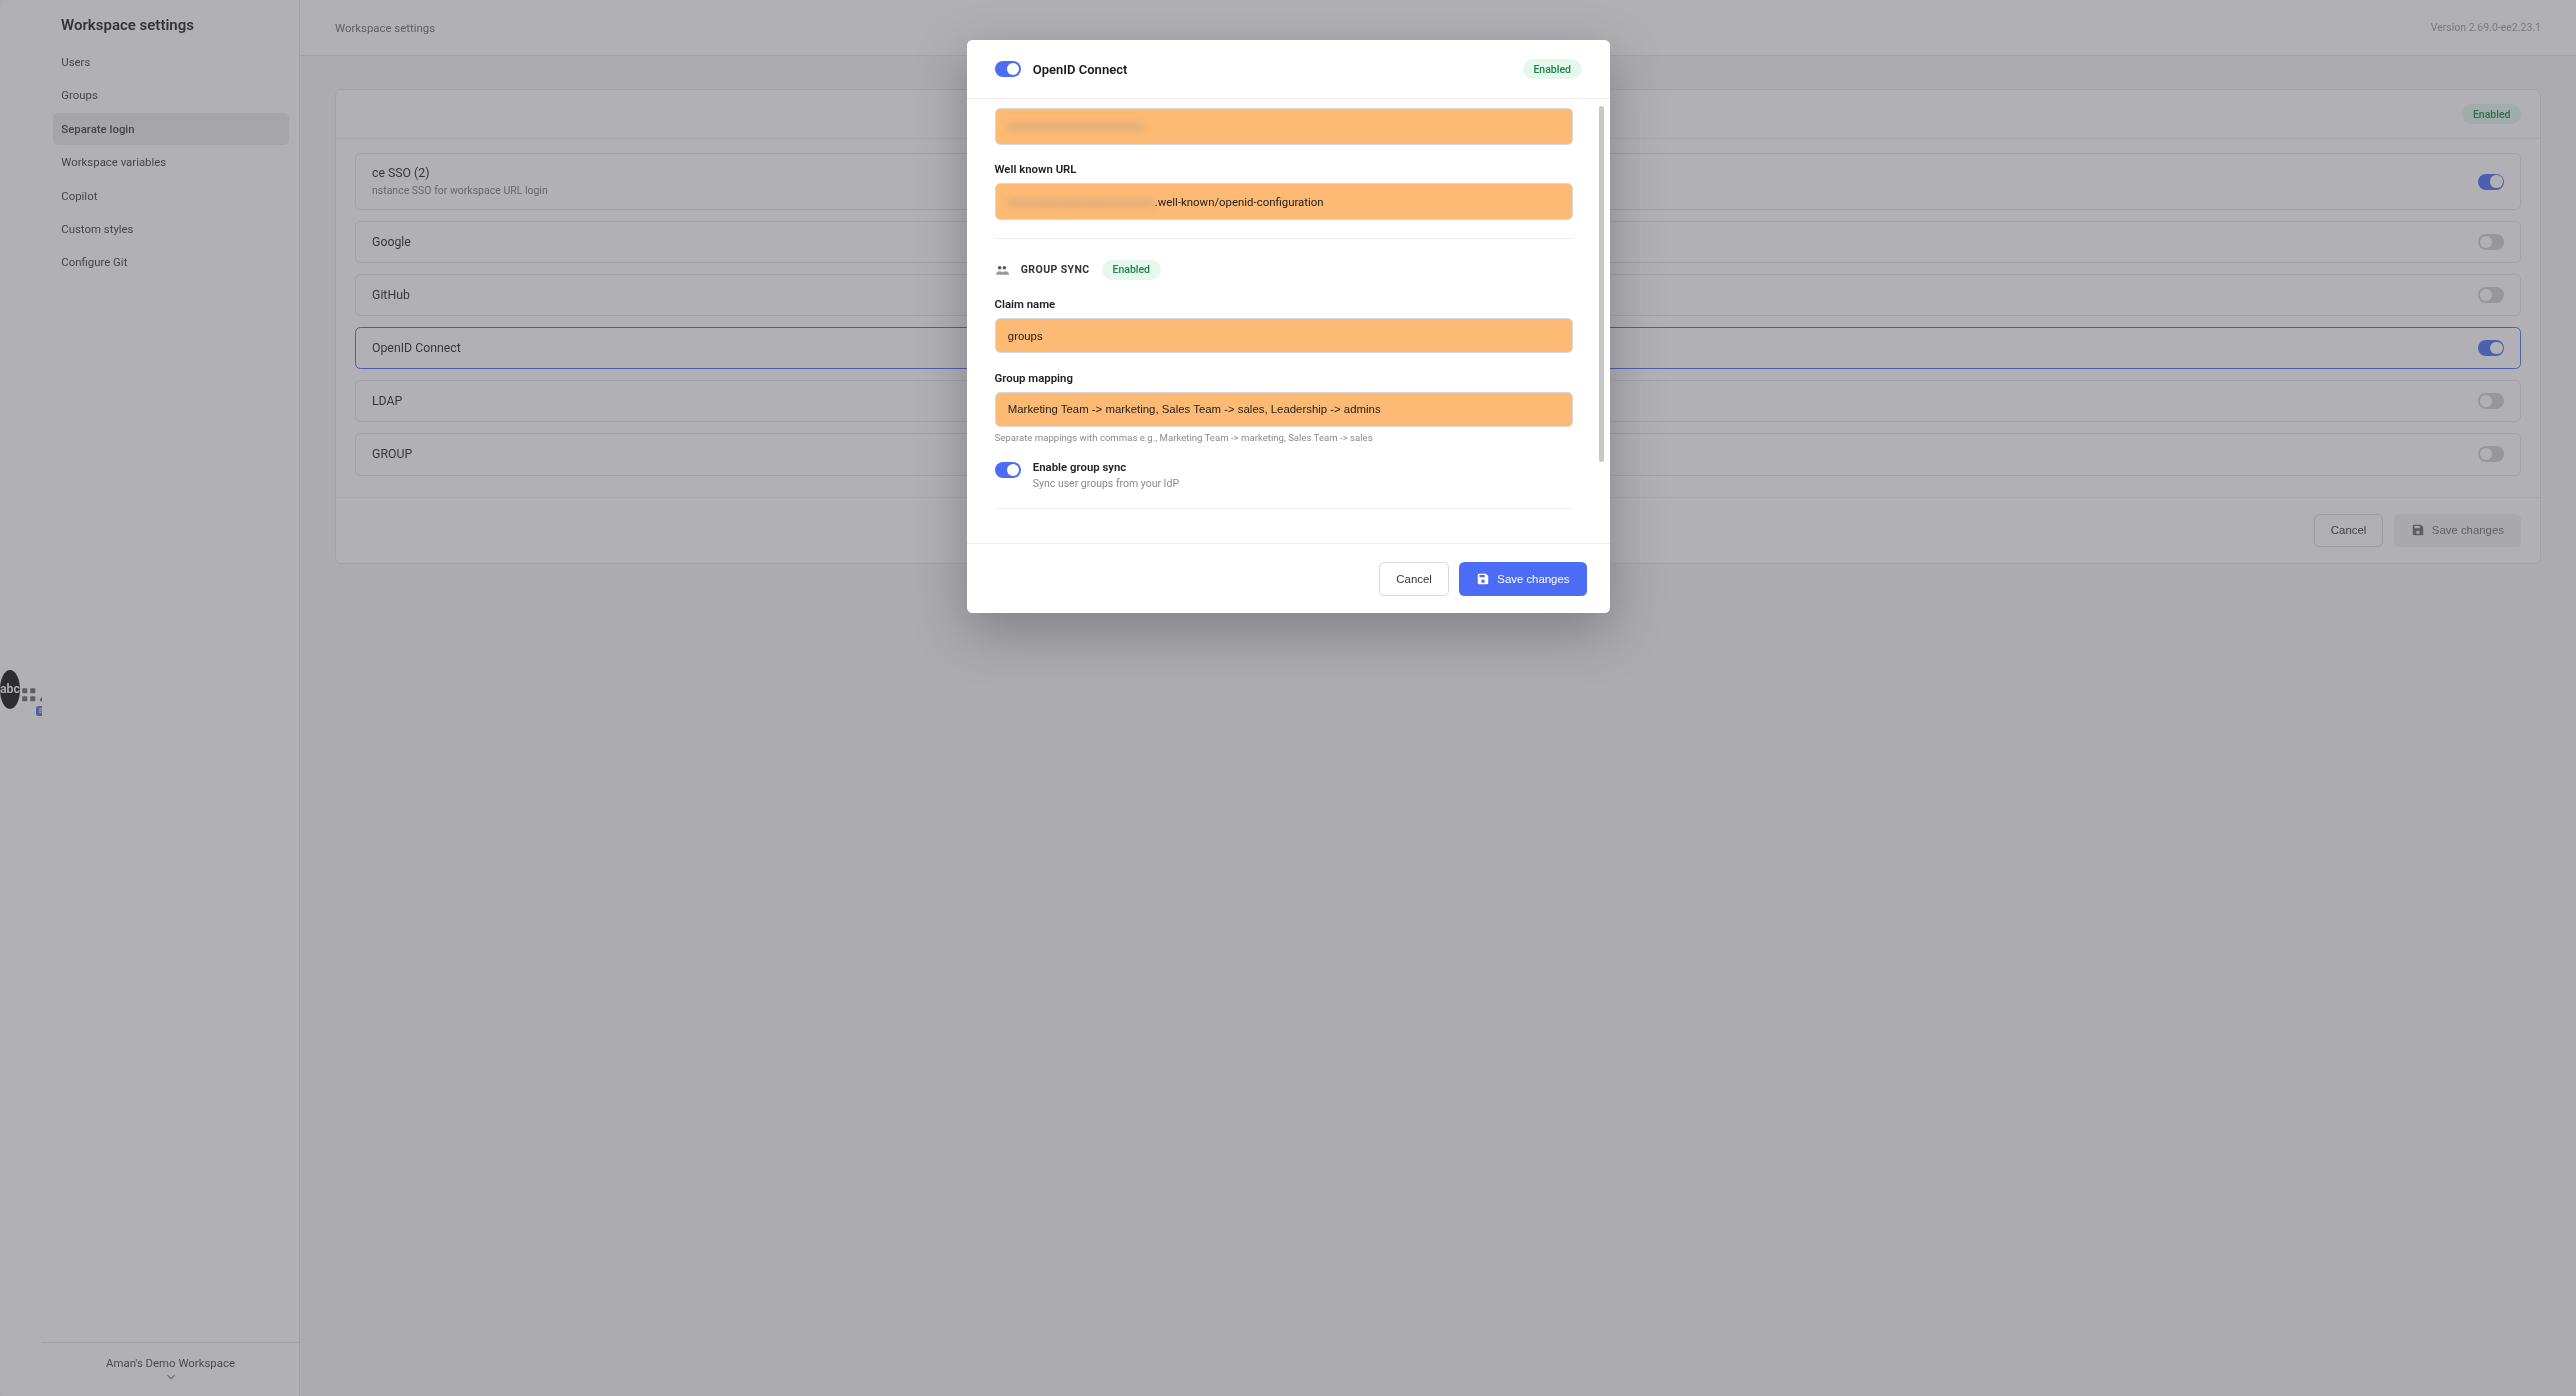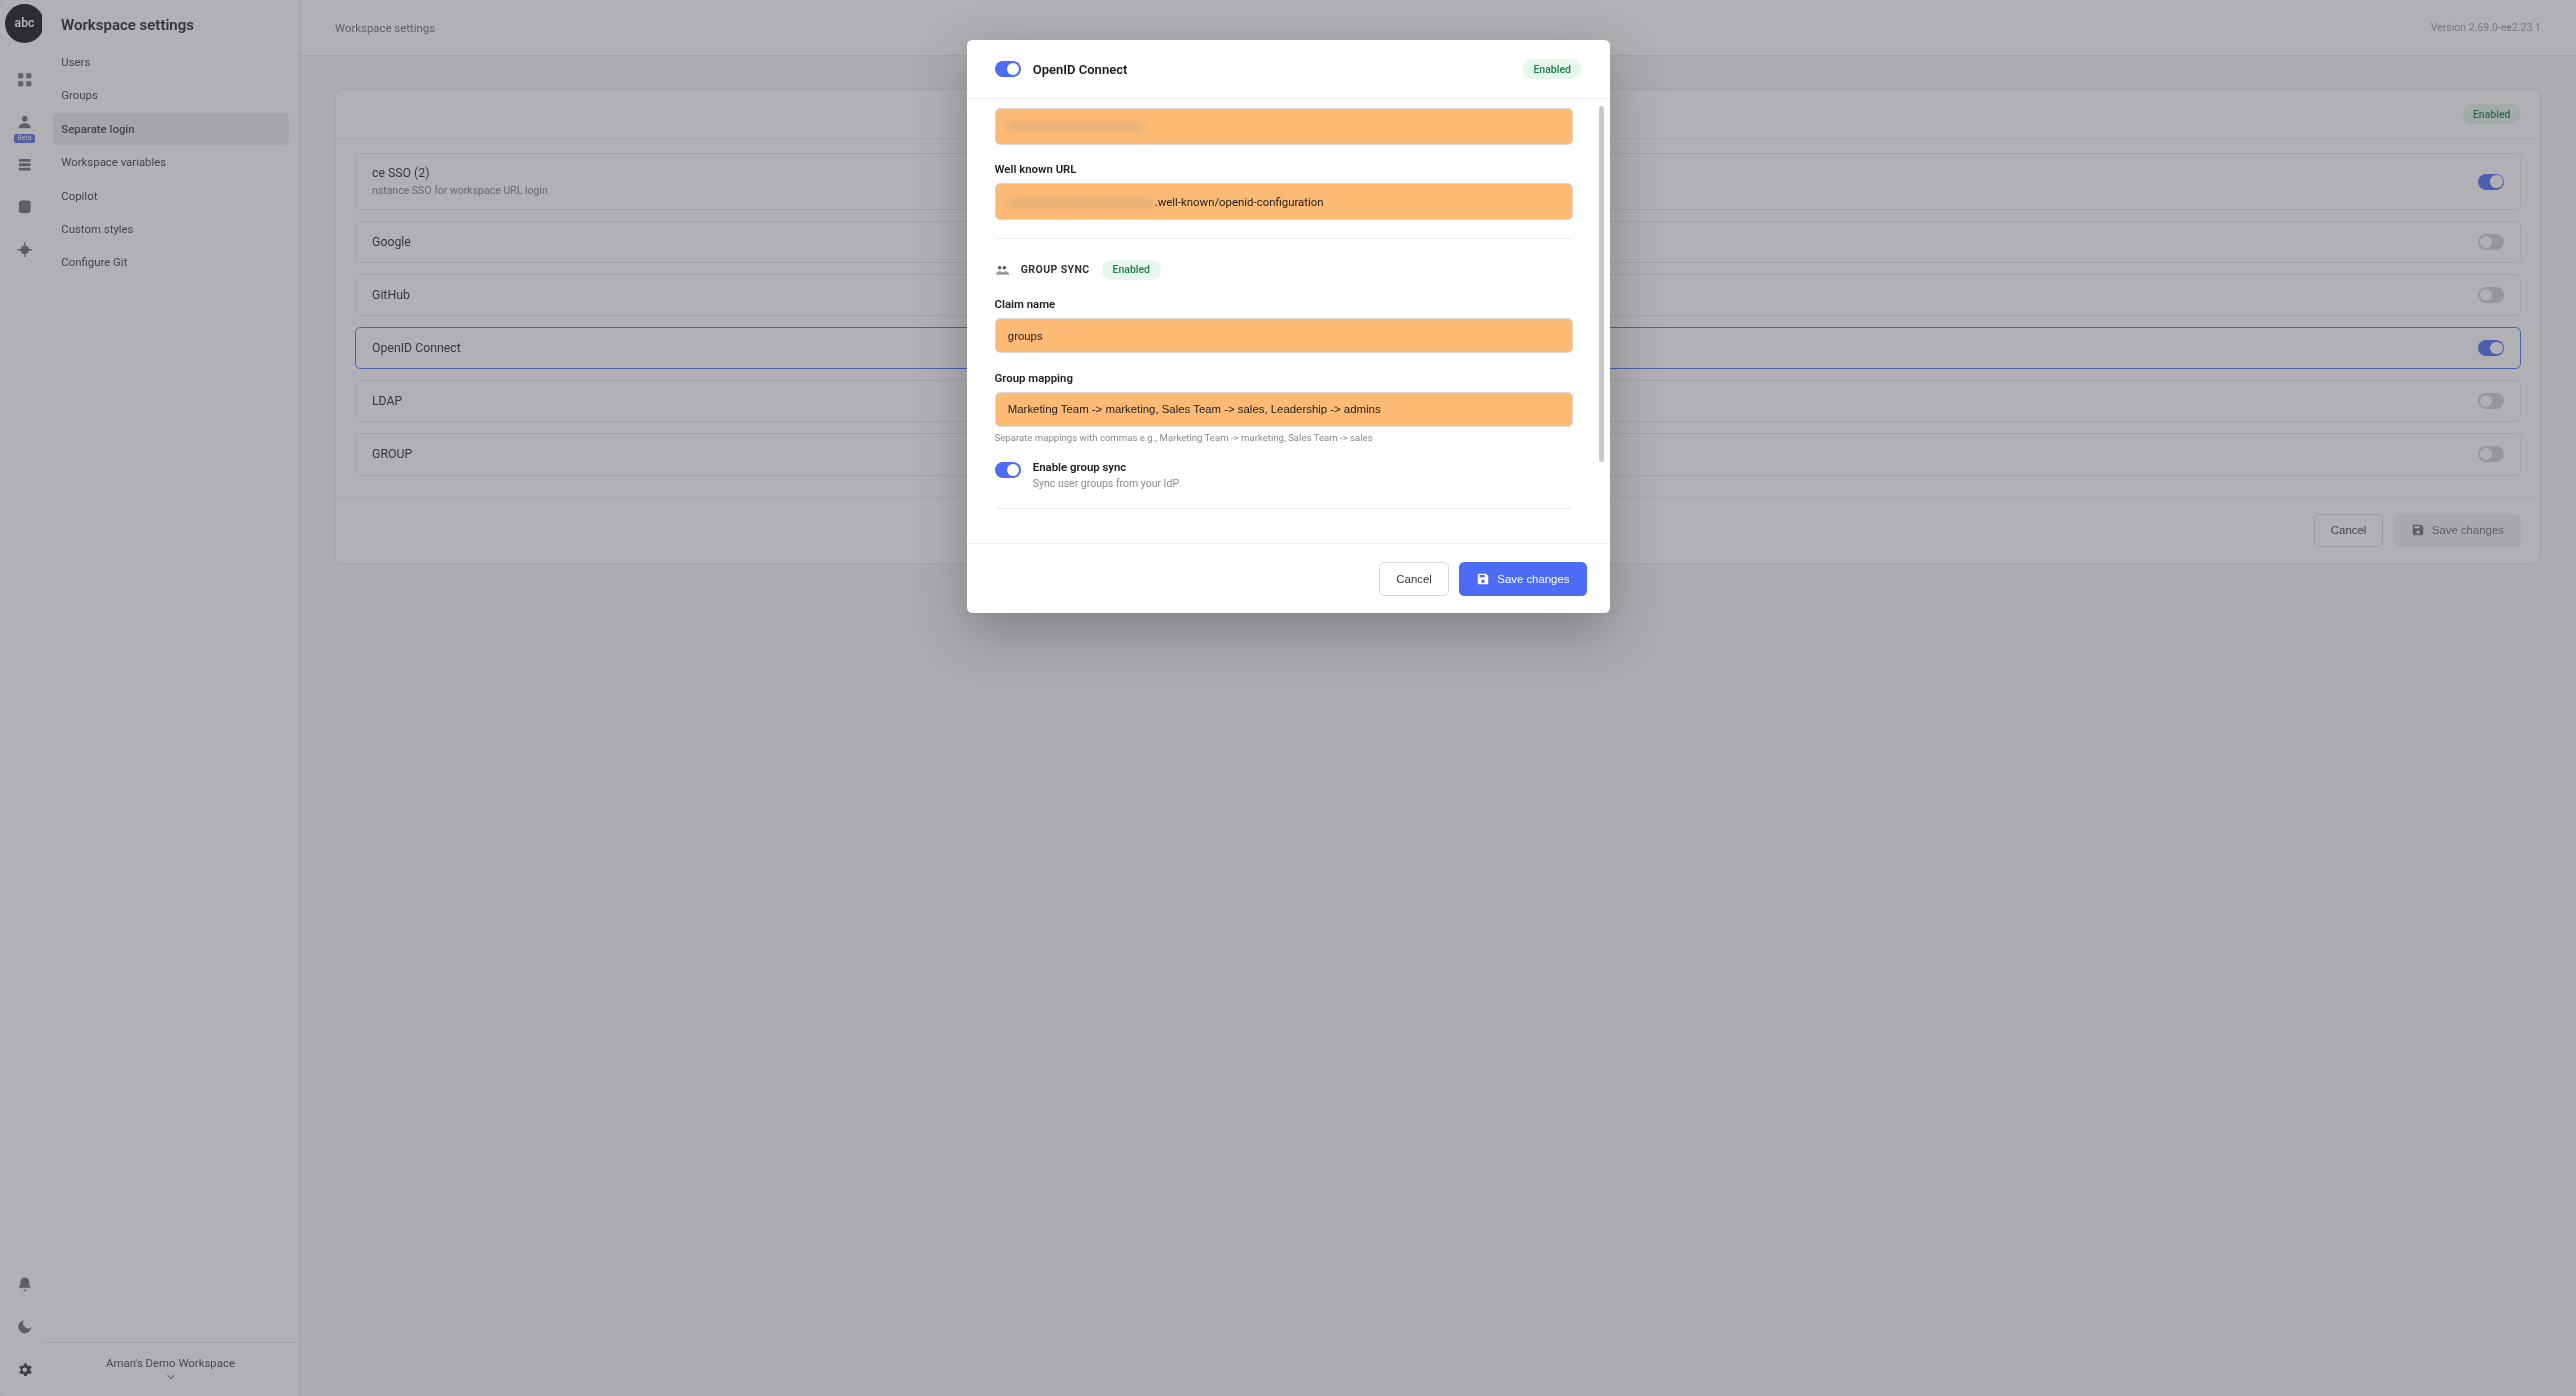--- a/index.html
+++ b/index.html
@@ -12,21 +12,21 @@
 }
 
 
 .rail {
   position: absolute;
   left: 0; top: 0; bottom: 0;
   width: 50px;
   background: #fff;
   border-right: 0.9px solid #e6e6e6;
   display: flex;
-  flex-direction: column;
+  flex-direction: row;
   align-items: center;
   padding-top: 3.5px;
   border-radius: 7px;
 }
 .rail .logo {
   width: 39px; height: 39px;
   border-radius: 50%;
   background: #0f0f0f;
   color: #fff;
   display: flex; align-items: center; justify-content: center;

